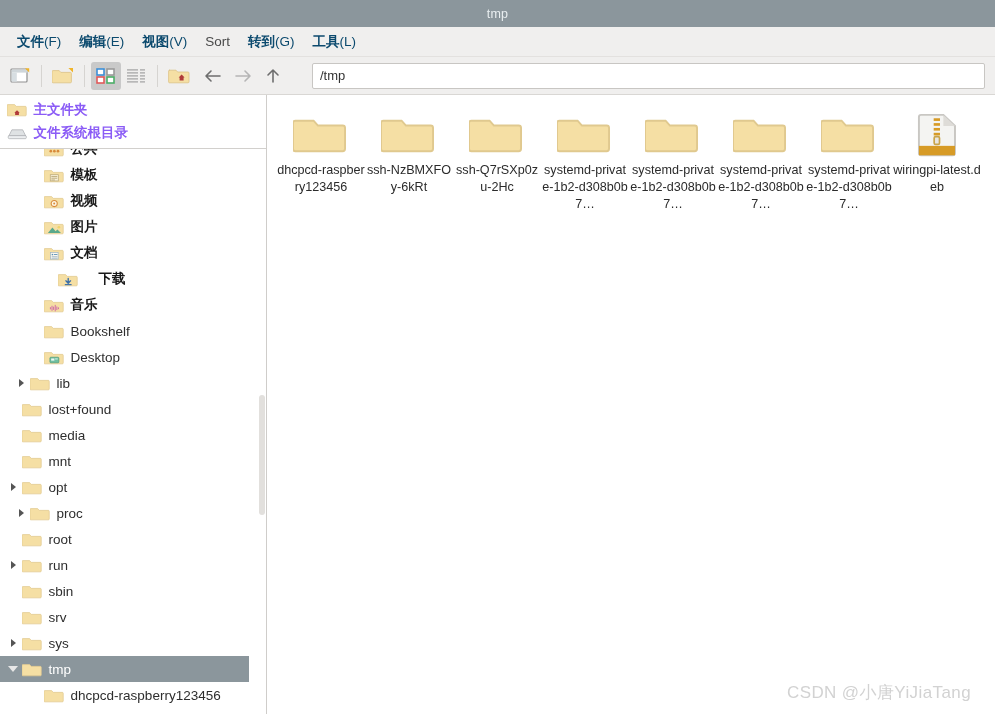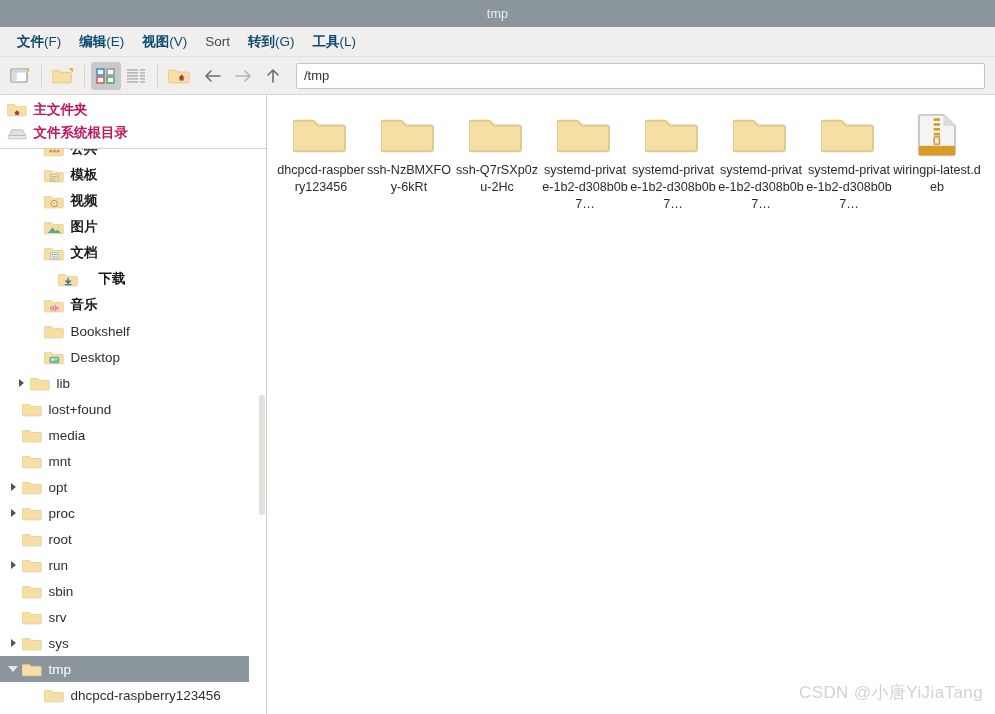--- a/index.html
+++ b/index.html
@@ -54,21 +54,21 @@
   }
   .tb-btn.active { background: #c9c9c9; }
   .tb-sep {
     width: 1px; height: 22px; background: #d6d4d1;
     margin: 0 6px;
   }
   .tb-gap { width: 4px; }
   #pathbar {
     flex: 1;
     height: 26px;
-    margin-left: 8px;
+    margin-left: 24px;
     margin-right: 4px;
     background: #ffffff;
     border: 1px solid #c8c6c3;
     border-radius: 2px;
     display: flex; align-items: center;
     padding: 0 7px;
     font-size: 13px;
     color: #333;
   }
 
@@ -87,21 +87,21 @@
   #places {
     border-bottom: 1px solid #d2d0cd;
     padding: 3px 0 4px 0;
     background: #fff;
   }
   .place-row {
     height: 23px;
     display: flex; align-items: center;
     padding-left: 7px;
     font-size: 13.5px;
-    color: #be185d;
+    color: #8b5cf6;
     font-weight: bold;
   }
   .place-row .lbl { margin-left: 6px; }
 
   #treewrap {
     flex: 1;
     overflow: hidden;
     position: relative;
     background: #fff;
   }
@@ -168,21 +168,21 @@
     font-size: 12.6px;
     line-height: 17px;
     color: #2b2b2b;
     word-break: break-all;
     max-width: 88px;
   }
 
   
   #watermark {
     position: absolute;
-    right: 12px; bottom: 10px;
+    right: 24px; bottom: 10px;
     font-size: 17px;
     color: #d2d2d2;
     letter-spacing: .4px;
     pointer-events: none;
   }
 
   
   .ico { display:inline-block; vertical-align:middle; }
 </style>
 </head>
@@ -415,21 +415,21 @@
           </div>
           <div class="tree-row" style="padding-left: 4px;">
             <span class="tw">
               <span class="tri"></span>
             </span>
             <svg class="ico" width="20.57894736842105" height="17" viewBox="0 0 23 19">
               <path d="M1 4 h7.5 l1.8 2 h10.2 a1 1 0 0 1 1 1 v8.6 a1 1 0 0 1 -1 1 h-19.5 a1 1 0 0 1 -1 -1 v-10.6 a1 1 0 0 1 1 -1 z" fill="#f5dfa4" stroke="#e0c98f" stroke-width=".8"></path>
             </svg>
             <span class="lbl">opt</span>
           </div>
-          <div class="tree-row" style="padding-left: 4px;">
+          <div class="tree-row" style="padding-left: 12px;">
             <span class="tw">
               <span class="tri"></span>
             </span>
             <svg class="ico" width="20.57894736842105" height="17" viewBox="0 0 23 19">
               <path d="M1 4 h7.5 l1.8 2 h10.2 a1 1 0 0 1 1 1 v8.6 a1 1 0 0 1 -1 1 h-19.5 a1 1 0 0 1 -1 -1 v-10.6 a1 1 0 0 1 1 -1 z" fill="#f5dfa4" stroke="#e0c98f" stroke-width=".8"></path>
             </svg>
             <span class="lbl">proc</span>
           </div>
           <div class="tree-row" style="padding-left: 4px;">
             <span class="tw"></span>

